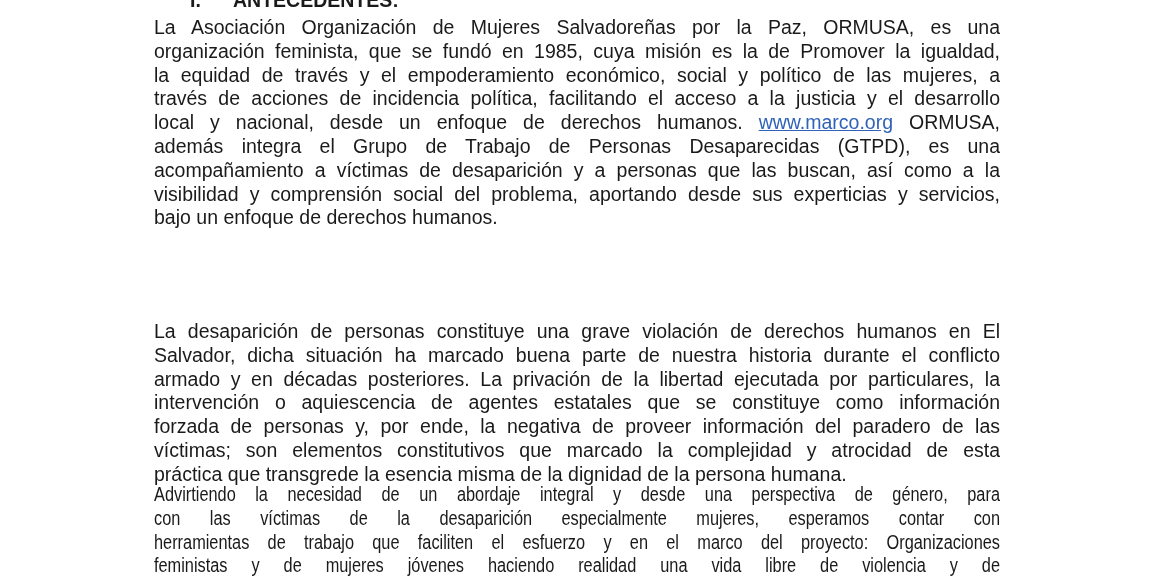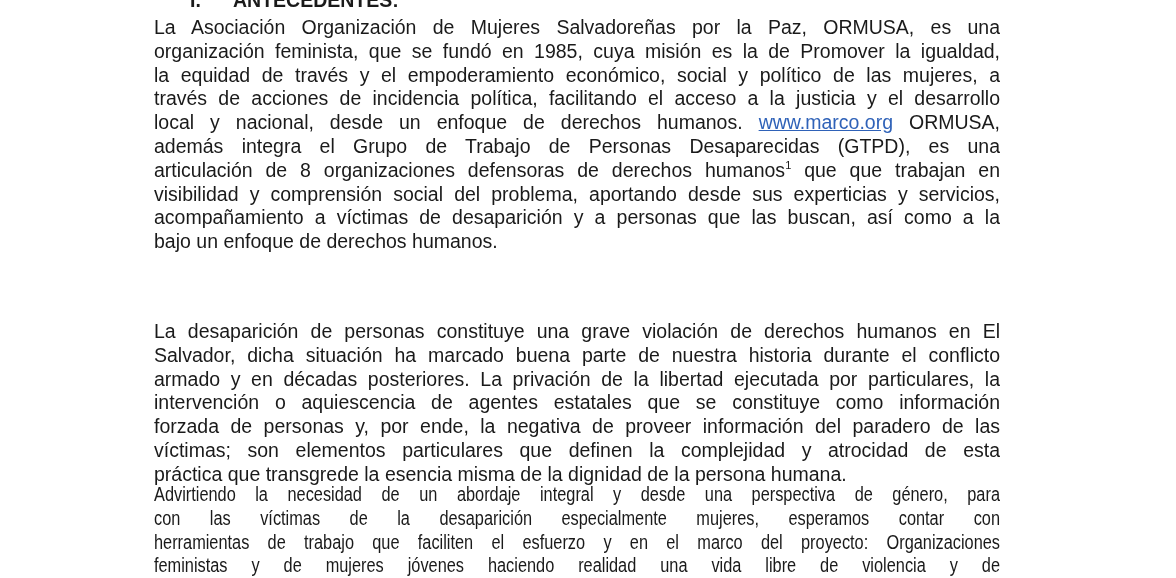--- a/index.html
+++ b/index.html
@@ -28,33 +28,32 @@
     <span class="title">ANTECEDENTES:</span>
   </div>
 
   <div class="para p1">
     <span class="line">La Asociación Organización de Mujeres Salvadoreñas por la Paz, ORMUSA, es una</span>
     <span class="line">organización feminista, que se fundó en 1985, cuya misión es la de Promover la igualdad,</span>
     <span class="line">la equidad de través y el empoderamiento económico, social y político de las mujeres, a</span>
     <span class="line">través de acciones de incidencia política, facilitando el acceso a la justicia y el desarrollo</span>
     <span class="line"><span>local y nacional, desde un enfoque de derechos humanos.</span> <a class="link">www.marco.org</a> <span>ORMUSA,</span></span>
     <span class="line">además integra el Grupo de Trabajo de Personas Desaparecidas (GTPD), es una</span>
-    <span class="line"><span>articulación de 8 organizaciones defensoras de derechos humanos</span><sup>1</sup> <span>que que trabajan en</span></span>
+    <span class="line">acompañamiento a víctimas de desaparición y a personas que las buscan, así como a la</span>
     <span class="line">visibilidad y comprensión social del problema, aportando desde sus experticias y servicios,</span>
-    <span class="line">acompañamiento a víctimas de desaparición y a personas que las buscan, así como a la</span>
     <span class="line last">bajo un enfoque de derechos humanos.</span>
   </div>
 
   <div class="para p2">
     <span class="line">La desaparición de personas constituye una grave violación de derechos humanos en El</span>
     <span class="line">Salvador, dicha situación ha marcado buena parte de nuestra historia durante el conflicto</span>
     <span class="line">armado y en décadas posteriores. La privación de la libertad ejecutada por particulares, la</span>
     <span class="line">intervención o aquiescencia de agentes estatales que se constituye como información</span>
     <span class="line">forzada de personas y, por ende, la negativa de proveer información del paradero de las</span>
-    <span class="line">víctimas; son elementos particulares que definen la complejidad y atrocidad de esta</span>
+    <span class="line">víctimas; son elementos constitutivos que marcado la complejidad y atrocidad de esta</span>
     <span class="line last">práctica que transgrede la esencia misma de la dignidad de la persona humana.</span>
   </div>
 
   <div class="para p3">
     <span class="narrow-inner">
       <span class="line">Advirtiendo la necesidad de un abordaje integral y desde una perspectiva de género, para</span>
       <span class="line">con las víctimas de la desaparición especialmente mujeres, esperamos contar con</span>
       <span class="line">herramientas de trabajo que faciliten el esfuerzo y en el marco del proyecto: Organizaciones</span>
       <span class="line">feministas y de mujeres jóvenes haciendo realidad una vida libre de violencia y de</span>
     </span>

